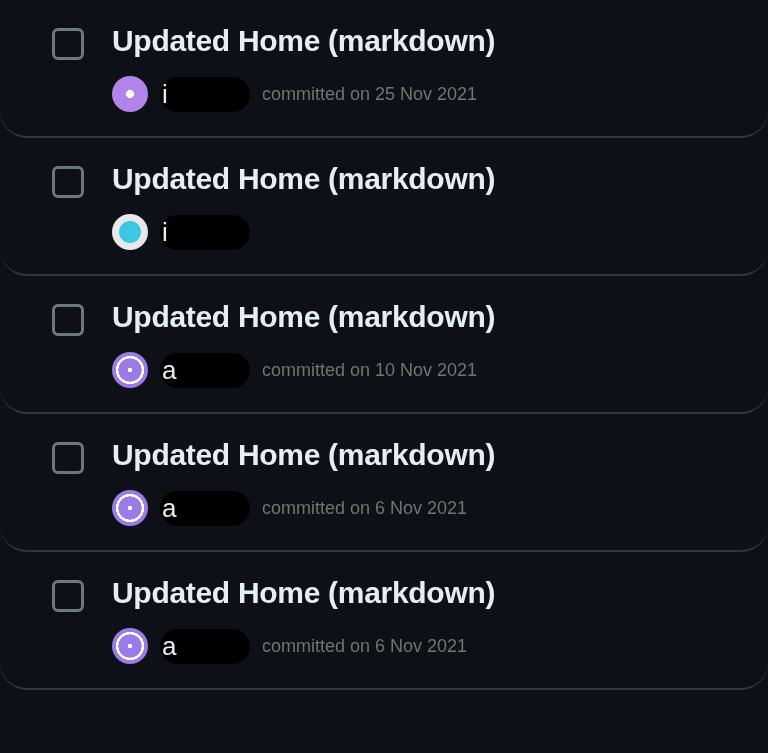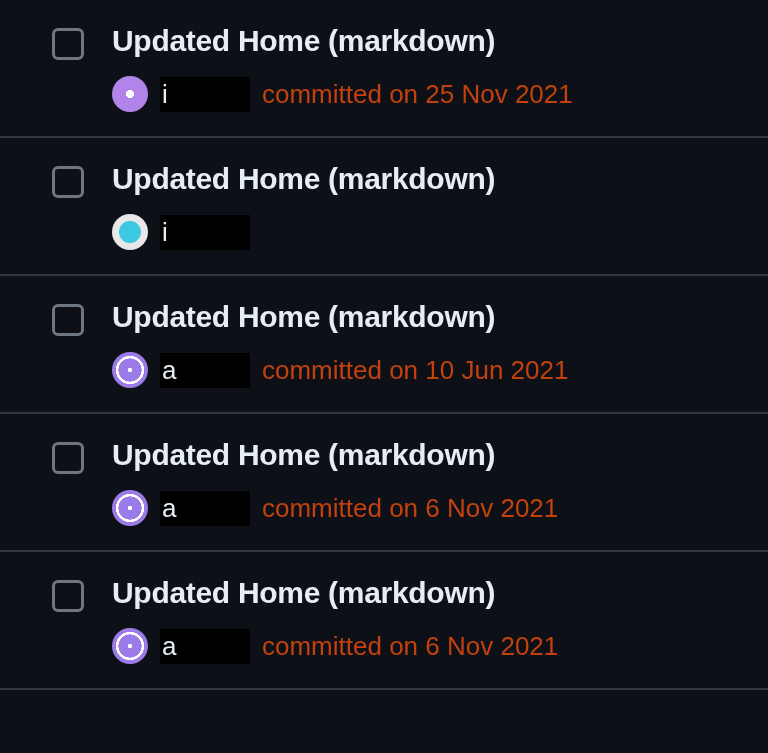--- a/index.html
+++ b/index.html
@@ -1,18 +1,19 @@
 <!DOCTYPE html>
 <html><head>
   <meta charset="utf-8">
   <style>
     * {
       margin: 0;
       padding: 0;
       box-sizing: border-box;
+      border-radius: 27px;
     }
     body {
       background: #0d1117;
       font-family: -apple-system, BlinkMacSystemFont, "Segoe UI", Helvetica, Arial, sans-serif;
       width: 768px;
       height: 753px;
       overflow: hidden;
     }
     .commit-list {
       display: flex;
@@ -79,22 +80,22 @@
     }
     .username {
       color: #e6edf3;
       font-size: 26px;
       background: #000;
       padding: 2px 8px 2px 2px;
       min-width: 90px;
       display: inline-block;
     }
     .commit-date {
-      color: #c2410c;
-      font-size: 26px;
+      color: #737373;
+      font-size: 18px;
     }
   </style>
 </head>
 <body>
 
 <div class="commit-list">
 <div class="commit-row">
     <div class="checkbox"></div>
     <div class="commit-content">
       <a class="commit-title">Updated Home (markdown)</a>
@@ -115,21 +116,21 @@
       </div>
     </div>
   </div>
     <div class="commit-row">
     <div class="checkbox"></div>
     <div class="commit-content">
       <a class="commit-title">Updated Home (markdown)</a>
       <div class="commit-meta">
         <div class="avatar avatar-3"></div>
         <span class="username">a</span>
-        <span class="commit-date">committed on 10 Jun 2021</span>
+        <span class="commit-date">committed on 10 Nov 2021</span>
       </div>
     </div>
   </div>
     <div class="commit-row">
     <div class="checkbox"></div>
     <div class="commit-content">
       <a class="commit-title">Updated Home (markdown)</a>
       <div class="commit-meta">
         <div class="avatar avatar-3"></div>
         <span class="username">a</span>

